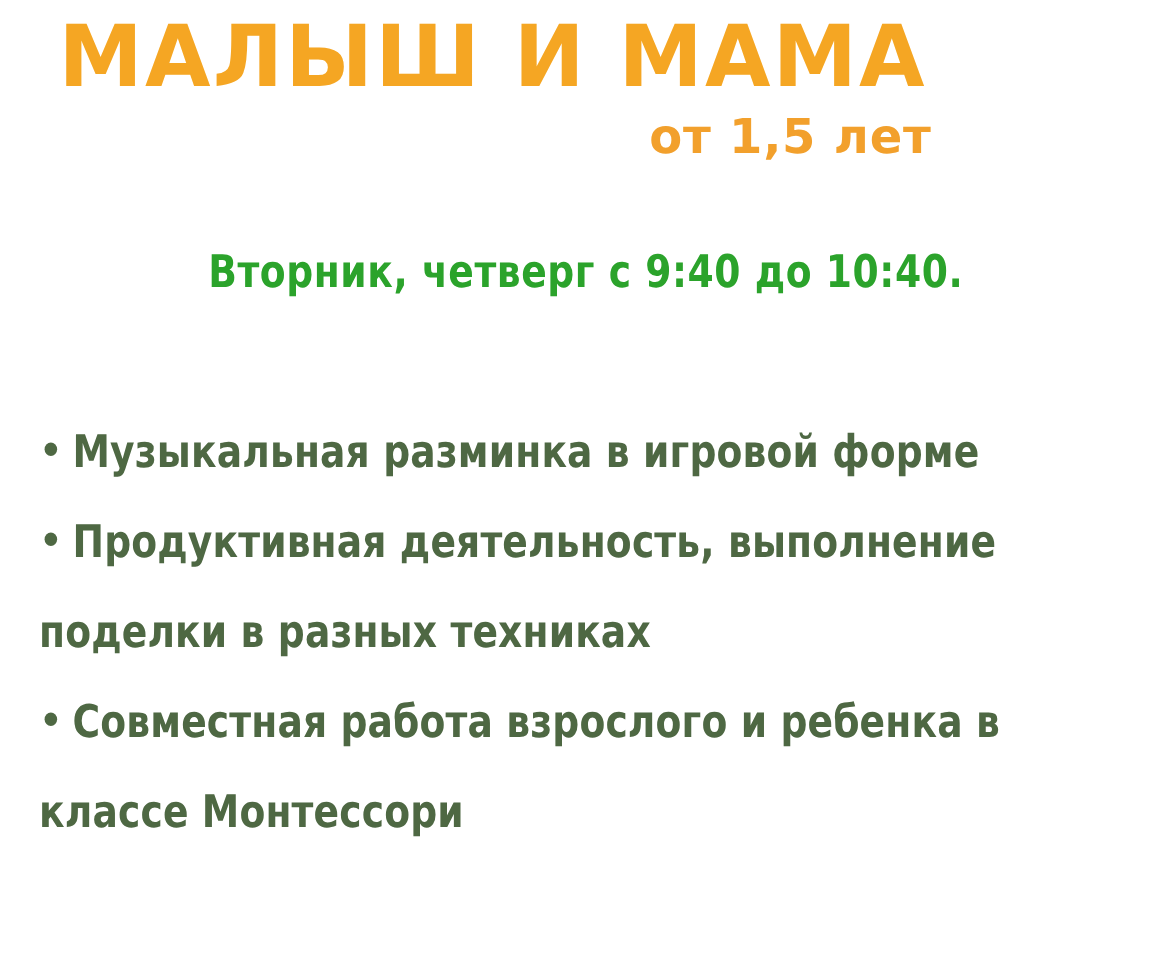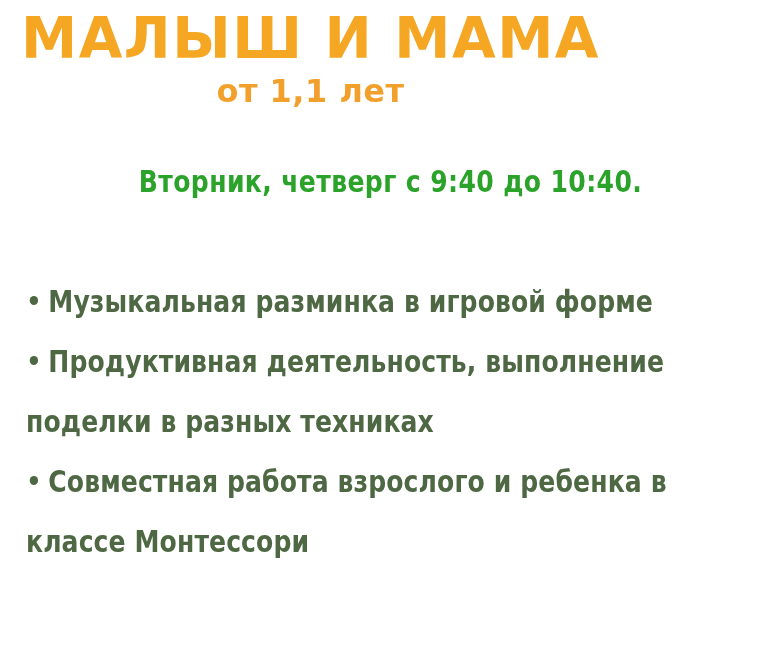--- a/index.html
+++ b/index.html
@@ -23,21 +23,21 @@
     background: #ffffff;
     box-sizing: border-box;
   }
 
   
   .heading-block {
     position: absolute;
     top: 6px;
     left: 0;
     width: 621px;
-    text-align: center;
+    text-align: right;
   }
 
   .poster-title {
     display: block;
     margin: 0;
     font-family: "DejaVu Sans", sans-serif;
     font-weight: 700;
     font-size: 57px;
     line-height: 64px;
     letter-spacing: 1.5px;
@@ -125,21 +125,21 @@
     display: inline;
   }
 </style>
 </head>
 <body>
 
 <div class="poster" style="background: rgb(255, 255, 255);">
 
   <div class="heading-block">
     <h1 class="poster-title" style="color: rgb(245, 166, 35);">МАЛЫШ И МАМА</h1>
-    <h2 class="poster-subtitle" style="color: rgb(242, 160, 44);">от 1,1 лет</h2>
+    <h2 class="poster-subtitle" style="color: rgb(242, 160, 44);">от 1,5 лет</h2>
   </div>
 
   <p class="schedule-line" style="color: rgb(43, 163, 43);">Вторник, четверг с 9:40 до 10:40.</p>
 
   <ul class="body-list">
     <li class="body-line with-bullet" style="color: rgb(78, 104, 67);">
       <span class="bullet-dot" style="background: rgb(78, 104, 67);"></span><span class="line-text">Музыкальная разминка в игровой форме</span>
     </li>
     <li class="body-line with-bullet" style="color: rgb(78, 104, 67);">
       <span class="bullet-dot" style="background: rgb(78, 104, 67);"></span><span class="line-text">Продуктивная деятельность, выполнение</span>

